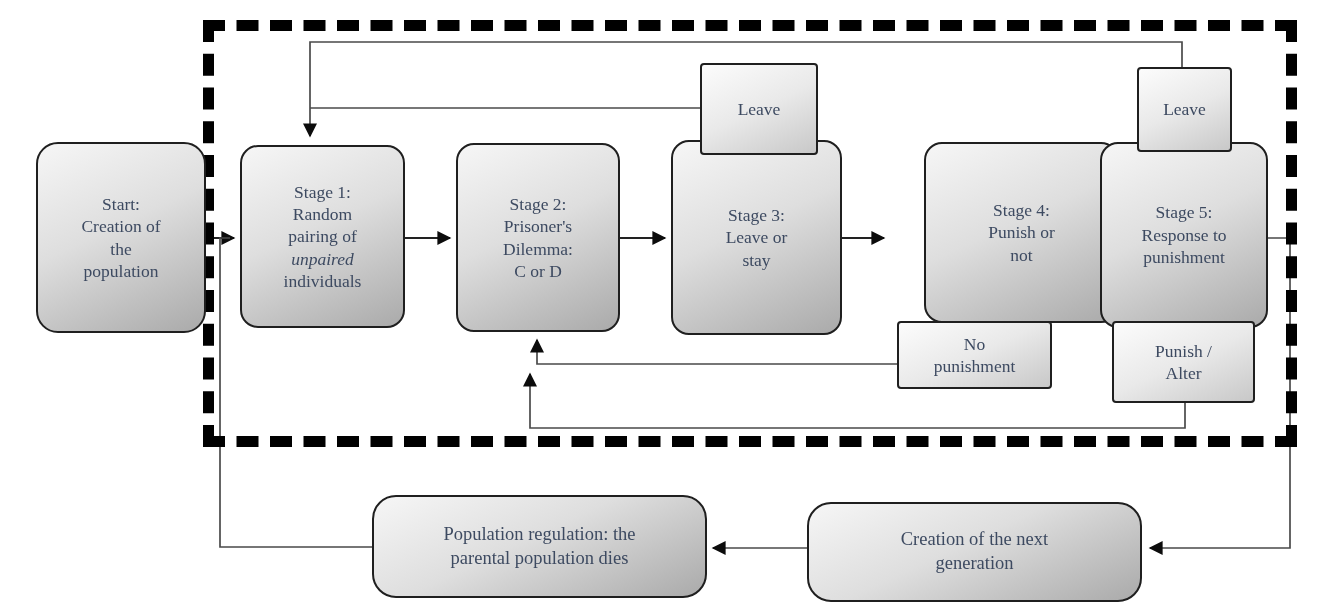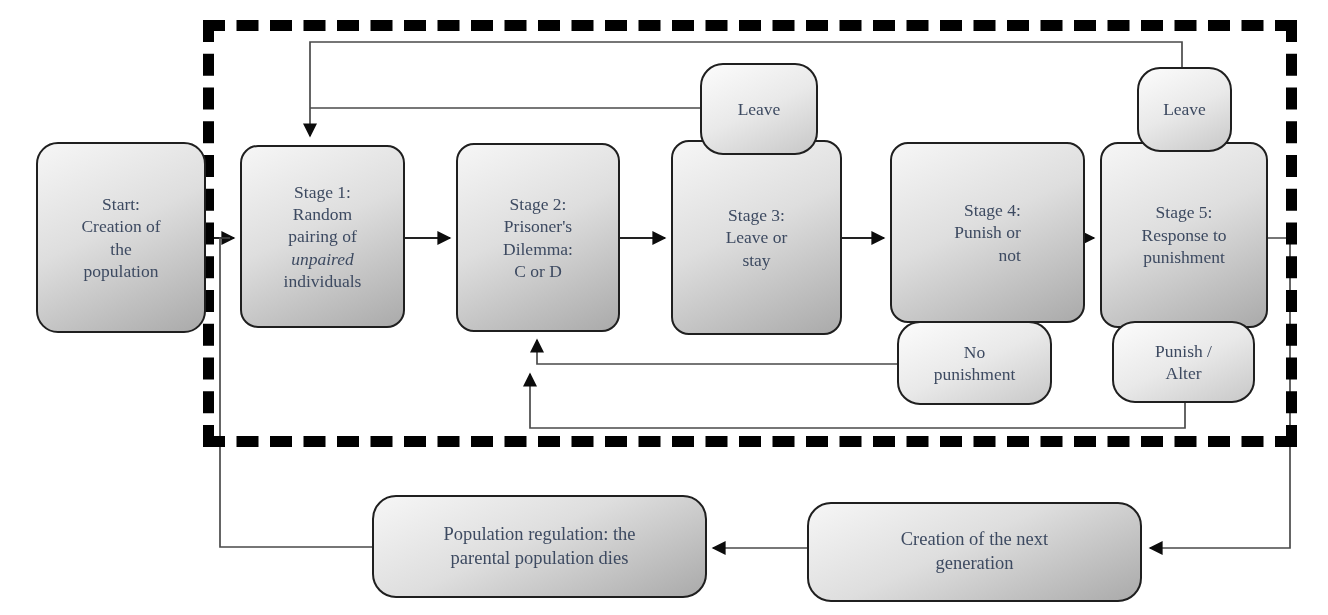--- a/index.html
+++ b/index.html
@@ -37,21 +37,21 @@
     justify-content: center;
     text-align: center;
     white-space: pre-line;
     color: #3d4a61;
     font-size: 17.5px;
     line-height: 1.28;
     z-index: 3;
   }
   .node.small {
     border-width: 2px;
-    border-radius: 23px;
+    border-radius: 4px;
     background: linear-gradient(155deg, #fcfcfc 0%, #e9e9e9 50%, #c8c8c8 100%);
     z-index: 5;
   }
   .node.wide {
     border-radius: 24px;
     font-size: 18.5px;
   }
   .node i { font-style: italic; margin-top: 48px; }
 </style>
 </head>
@@ -109,41 +109,41 @@
 Dilemma:
 C or D</span>
   </div>
 
   <div class="node" style="left:671px; top:140px; width:171px; height:195px;">
     <span>Stage 3:
 Leave or
 stay</span>
   </div>
 
-  <div class="node" style="left:890px; top:142px; width:195px; height:181px;text-align:right;">
+  <div class="node" style="left:924px; top:142px; width:195px; height:181px;">
     <span>Stage 4:
 Punish or
 not</span>
   </div>
 
   <div class="node" style="left:1100px; top:142px; width:168px; height:186px;">
     <span>Stage 5:
 Response to
 punishment</span>
   </div>
 
   <div class="node small" style="left:700px; top:63px; width:118px; height:92px;">
     <span>Leave</span>
   </div>
 
   <div class="node small" style="left:1137px; top:67px; width:95px; height:85px;">
     <span>Leave</span>
   </div>
 
-  <div class="node small" style="left:897px; top:321px; width:155px; height:84px;">
+  <div class="node small" style="left:897px; top:321px; width:155px; height:68px;">
     <span>No
 punishment</span>
   </div>
 
   <div class="node small" style="left:1112px; top:321px; width:143px; height:82px;">
     <span>Punish /
 Alter</span>
   </div>
 
   <div class="node wide" style="left:372px; top:495px; width:335px; height:103px;">

